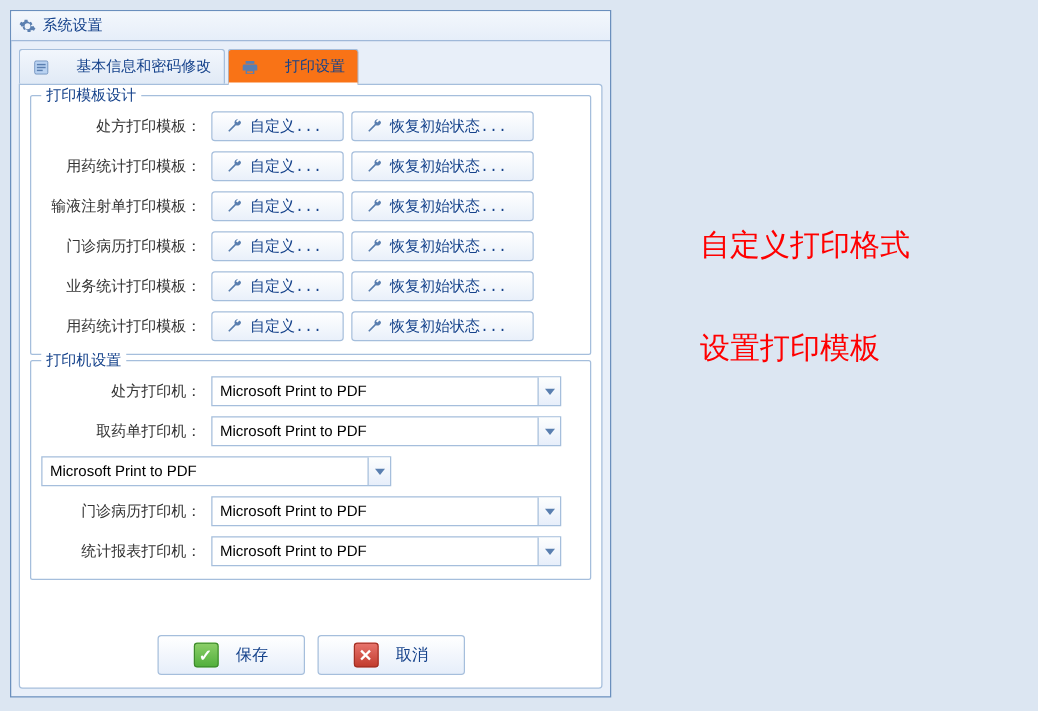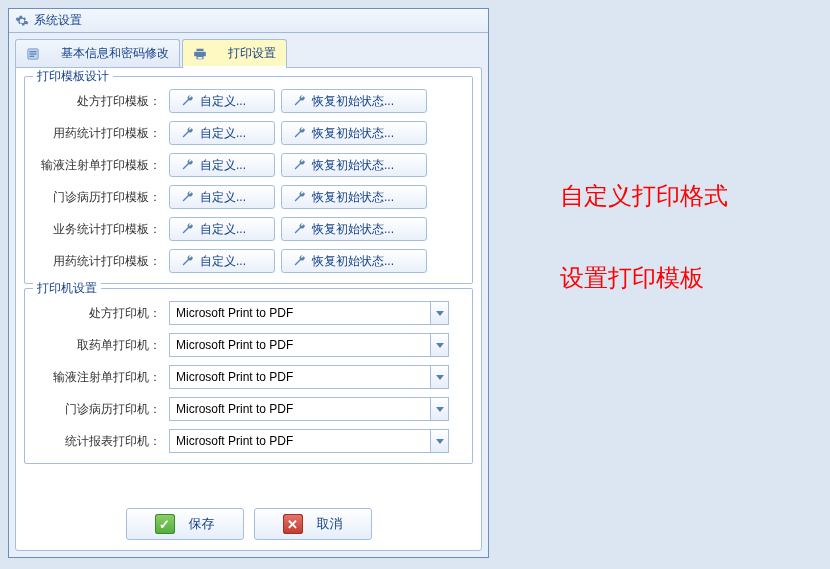--- a/index.html
+++ b/index.html
@@ -53,21 +53,21 @@
     gap: 21px;
     border: 1px solid #a5bedc;
     border-bottom: none;
     border-radius: 3px 3px 0 0;
     background: linear-gradient(#fdfefe, #ecf2fb);
     color: #15428b;
     cursor: pointer;
   }
   .tab.inactive { background: linear-gradient(#f2f6fc,#e1eaf6); }
   .tab.active {
-    background: #fef9c3;
+    background: #f97316;
     position: relative;
     z-index: 2;
   }
   .tab.active::after {
     content: "";
     position: absolute;
     left: 0; right: 0; bottom: -1px; height: 2px;
     background: #fff;
   }
   .content-pane {
@@ -114,20 +114,21 @@
     border: 1px solid #a5bedc;
     border-radius: 3px;
     background: linear-gradient(#ffffff,#e9f0fa);
     display: inline-flex;
     align-items: center;
     gap: 6px;
     padding: 0 10px;
     cursor: pointer;
     color: #15428b;
     min-width: 0;
+    font-family: Liberation Mono, monospace;
   }
   .btn-custom { width: 106px; margin-right: 6px; }
   .btn-reset  { width: 146px; }
   .combo {
     display: flex;
     width: 280px;
     height: 24px;
     border: 1px solid #a5bedc;
     background: #fff;
   }
@@ -362,21 +363,20 @@
       <div class="row">
         <div class="row-label">取药单打印机：</div>
         <div class="combo">
           <div class="combo-text">Microsoft Print to PDF</div>
           <div class="combo-arrow">
               <span class="arrow-down"></span>
             </div>
         </div>
       </div>
       <div class="row">
-        <div class="row-label">输液注射单打印机：</div>
         <div class="combo">
           <div class="combo-text">Microsoft Print to PDF</div>
           <div class="combo-arrow">
               <span class="arrow-down"></span>
             </div>
         </div>
       </div>
       <div class="row">
         <div class="row-label">门诊病历打印机：</div>
         <div class="combo">

